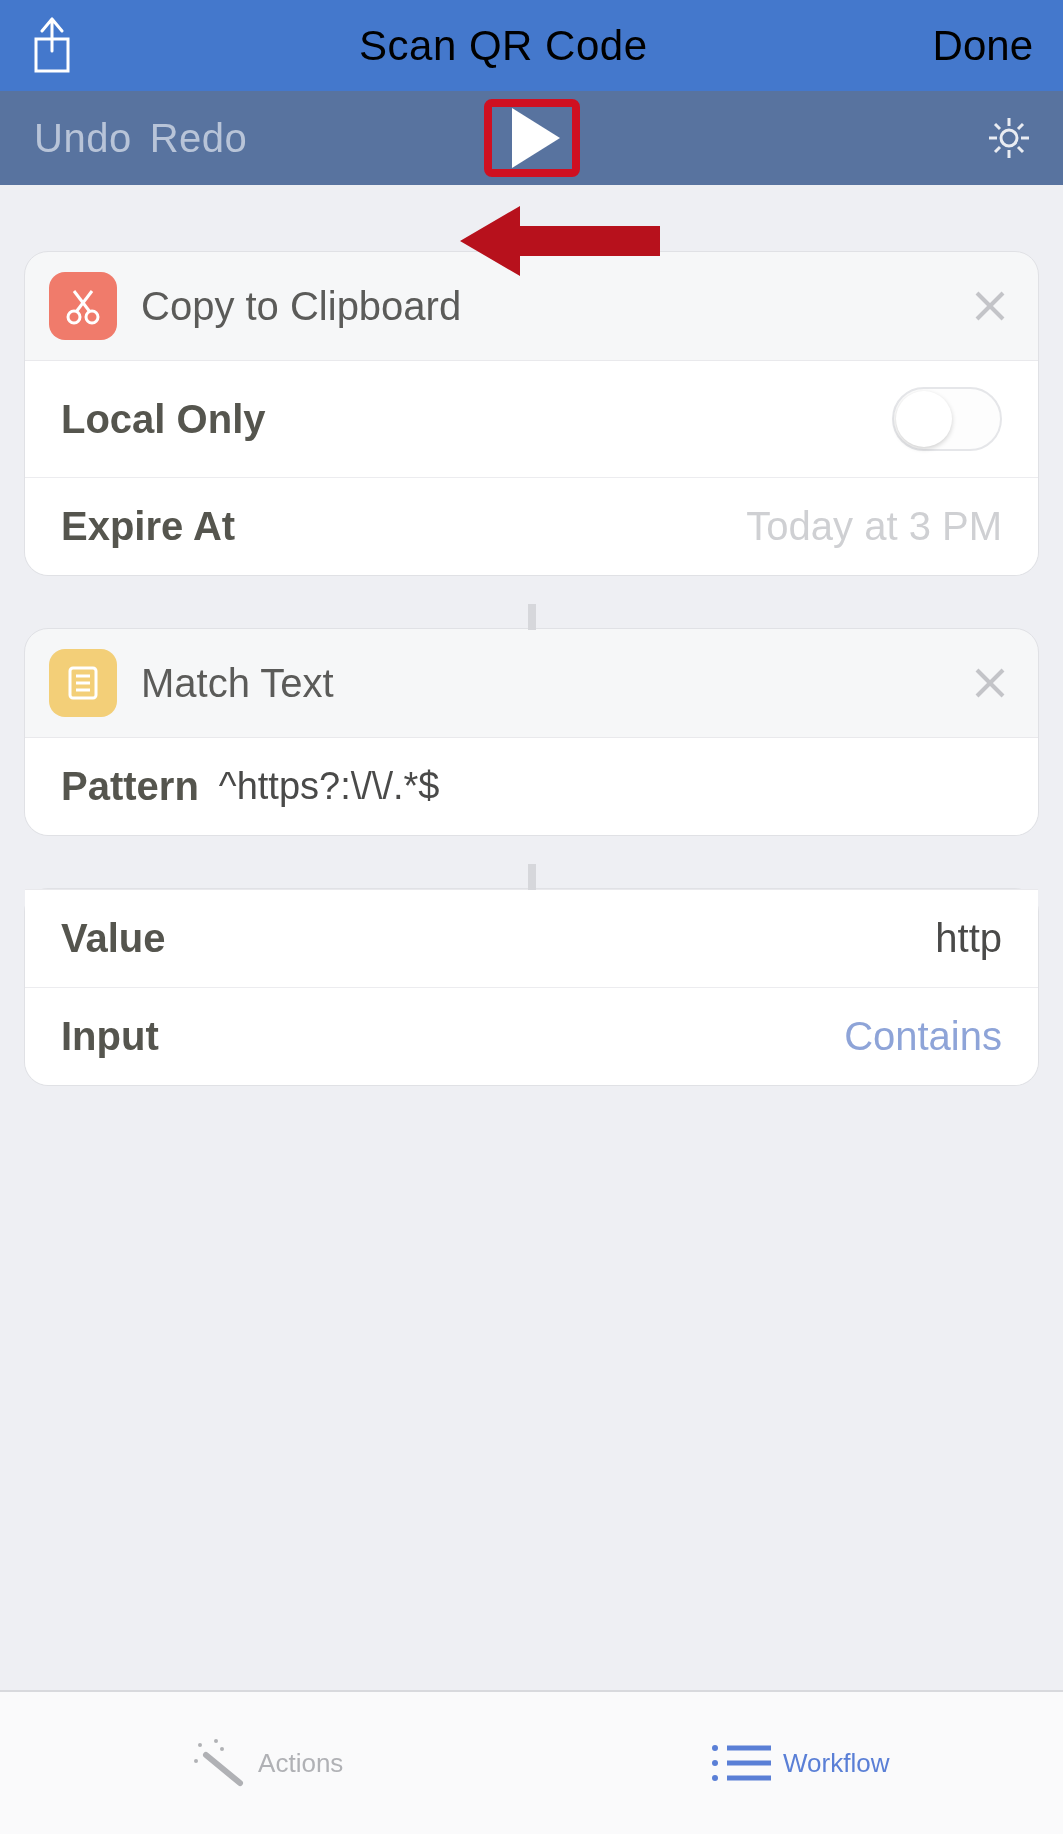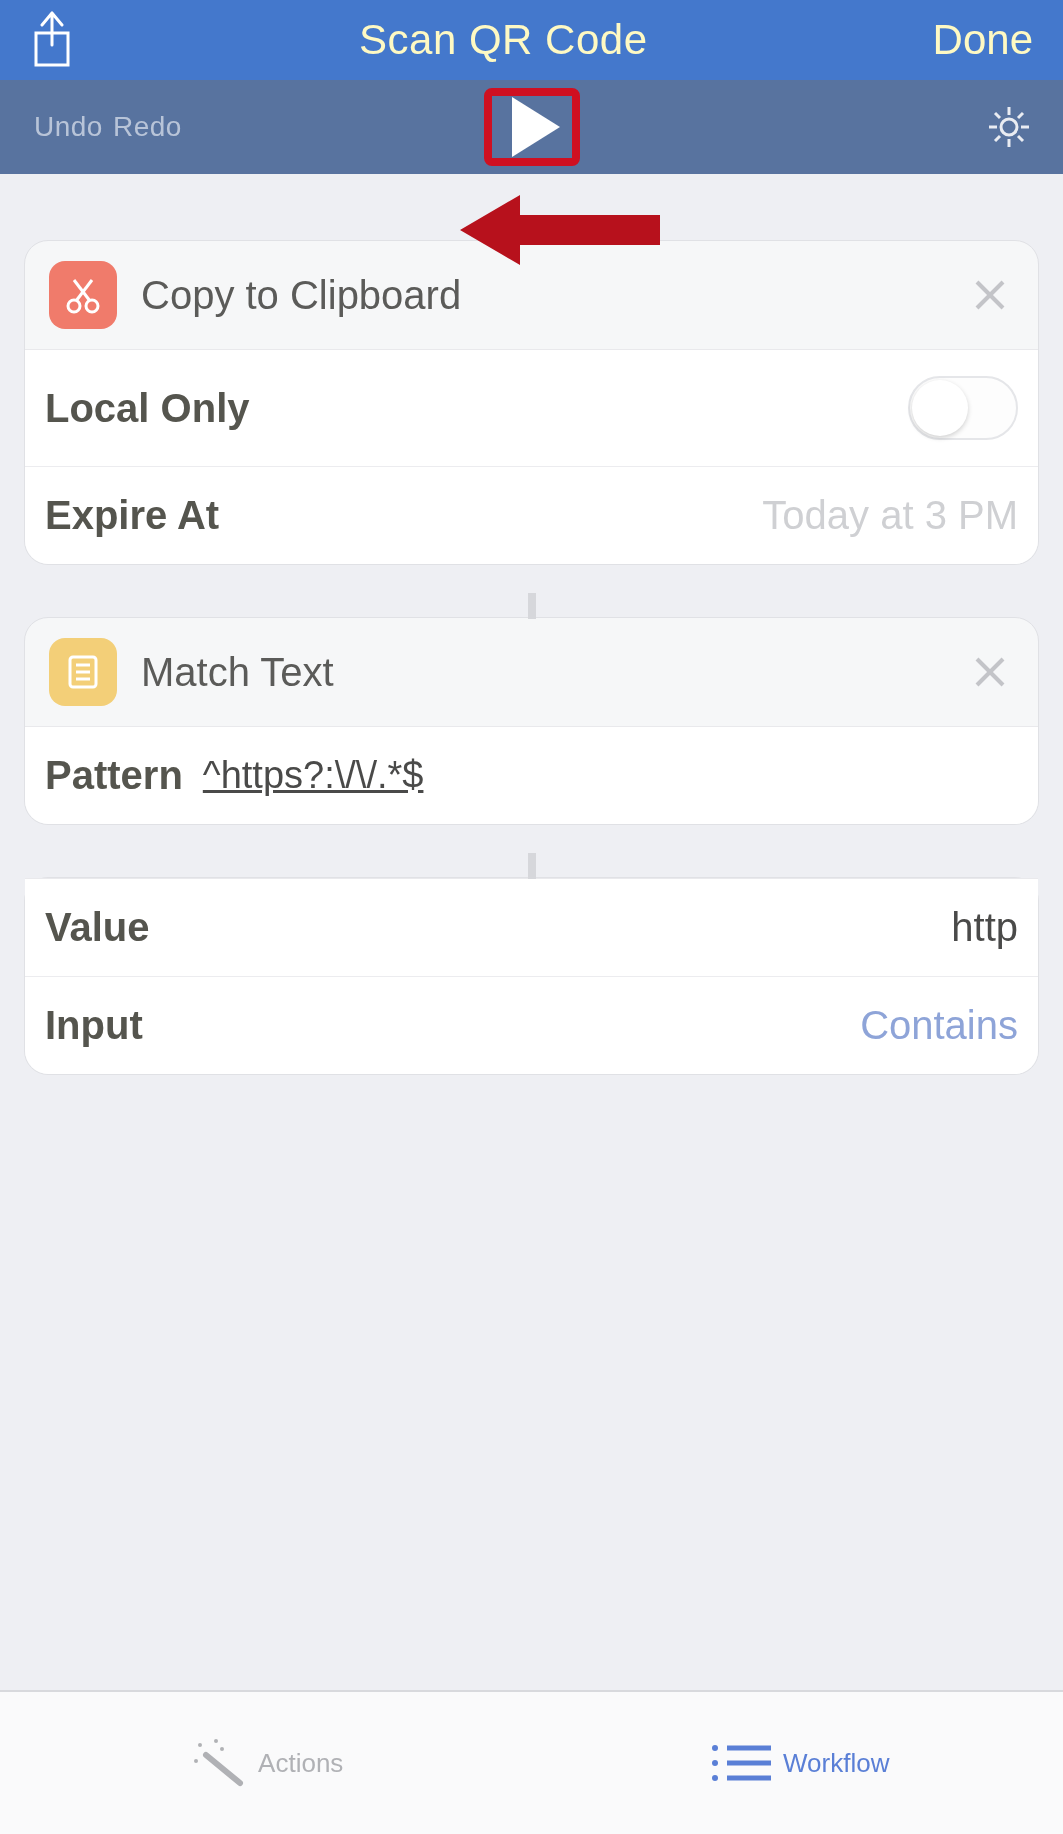--- a/index.html
+++ b/index.html
@@ -1,42 +1,42 @@
 <!DOCTYPE html>
 <html><head>
 <meta charset="utf-8">
 <style>
   * { box-sizing: border-box; margin: 0; padding: 0; }
   html, body { width: 1063px; height: 1834px; font-family: -apple-system, "Helvetica Neue", Arial, sans-serif; background: #eeeff3; overflow: hidden; }
-  .navbar { height: 80px; background: #4478cc; display: flex; align-items: center; justify-content: space-between; padding: 0 30px; color: #fef9c3; }
+  .navbar { height: 91px; background: #4478cc; display: flex; align-items: center; justify-content: space-between; padding: 0 30px; color: #000000; }
   .navbar .share { width: 44px; height: 58px; position: relative; }
   .navbar .title { font-size: 42px; font-weight: 400; letter-spacing: .5px; }
   .navbar .done  { font-size: 42px; font-weight: 400; }
   .toolbar { height: 94px; background: #58739f; display: flex; align-items: center; justify-content: space-between; padding: 0 34px; color: #b8c4d8; position: relative; }
-  .toolbar .left { display: flex; gap: 10px; font-size: 28px; letter-spacing: .5px; }
+  .toolbar .left { display: flex; gap: 18px; font-size: 40px; letter-spacing: .5px; }
   .toolbar .play-wrap { position: absolute; left: 50%; top: 50%; transform: translate(-50%,-50%); }
   .toolbar .play-box { border: 8px solid #cf1021; border-radius: 8px; padding: 1px 12px 1px 12px; display:flex; align-items:center; justify-content:center; }
   .toolbar .play-tri { width:0; height:0; border-left: 48px solid #fff; border-top: 30px solid transparent; border-bottom: 30px solid transparent; margin-left:8px;}
   .toolbar .gear { position:absolute; right:30px; top:50%; transform:translateY(-50%); }
   .arrow { position:absolute; left:460px; top:105px; pointer-events:none; }
   .content { padding: 44px 24px 0 24px; height: calc(1834px - 104px - 94px - 144px); overflow: hidden; }
   .card { background:#f6f7f8; border:1px solid #e0e1e5; border-radius:24px; margin-bottom:30px; }
   .card-head { display:flex; align-items:center; padding:20px 24px; gap:24px; }
   .card-icon { width:68px; height:68px; border-radius:16px; display:flex; align-items:center; justify-content:center; color:#fff; flex:0 0 68px;}
   .ic-red   { background:#f09b8f; }
   .ic-salmon{ background:#f07b6b; }
   .ic-yellow{ background:#f3cf78; }
   .ic-gray  { background:#b4b4b4; }
   .card-title { flex:1; font-size:40px; color:#5b5b59; }
   .card-close { width:48px; height:48px; display:flex; align-items:center; justify-content:center; }
   .card-body { background:#fff; border-top:1px solid #e9e9ec; border-radius:0 0 24px 24px; }
-  .row { display:flex; align-items:center; justify-content:space-between; padding:26px 20px; font-size:40px; }
+  .row { display:flex; align-items:center; justify-content:space-between; padding:26px 36px; font-size:40px; }
   .row + .row { border-top:1px solid #ececef; }
   .row .label { color:#55554e; font-weight:600; }
-  .row .value { color:#4a4a49; font-size:38px;text-decoration:underline; }
+  .row .value { color:#4a4a49; font-size:38px; }
   .row .placeholder { color:#cfd0d3; }
   .row .link { color:#8ea4d8; }
   .row .right-text { color:#4a4a49; }
   .toggle { width:110px; height:64px; background:#fdfdfd; border:2px solid #e5e6e9; border-radius:40px; position:relative; }
   .toggle::after { content:""; position:absolute; left:2px; top:2px; width:56px; height:56px; background:#fff; border-radius:50%; box-shadow:0 2px 5px rgba(0,0,0,.18);}
   .spacer-conn { height:26px; display:flex; justify-content:center; margin:-2px 0 -2px 0;}
   .spacer-conn div { width:8px; background:#d6d7db; height:100%; }
   .tabbar { position:absolute; bottom:0; left:0; right:0; height:144px; background:#fafafb; border-top:2px solid #d8d9dd; display:flex; }
   .tab { flex:1; display:flex; align-items:center; justify-content:center; gap:6px; font-size:26px; }
   .tab.inactive { color:#b0b1b5; }

